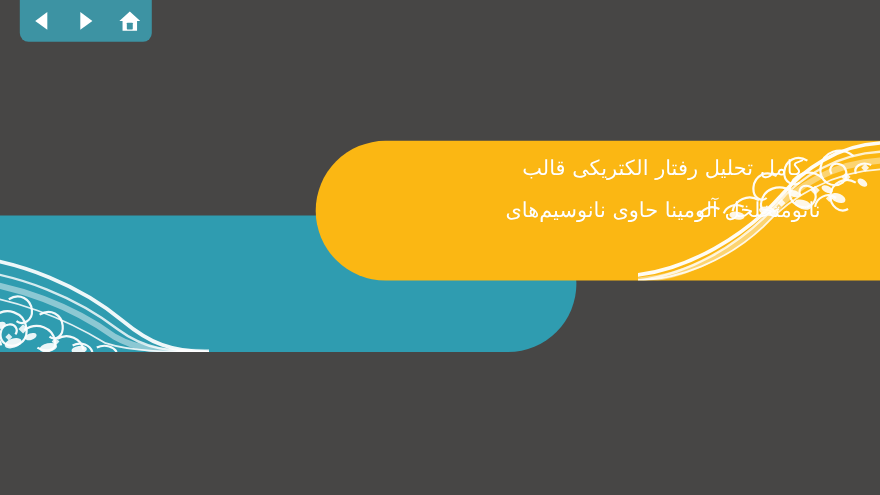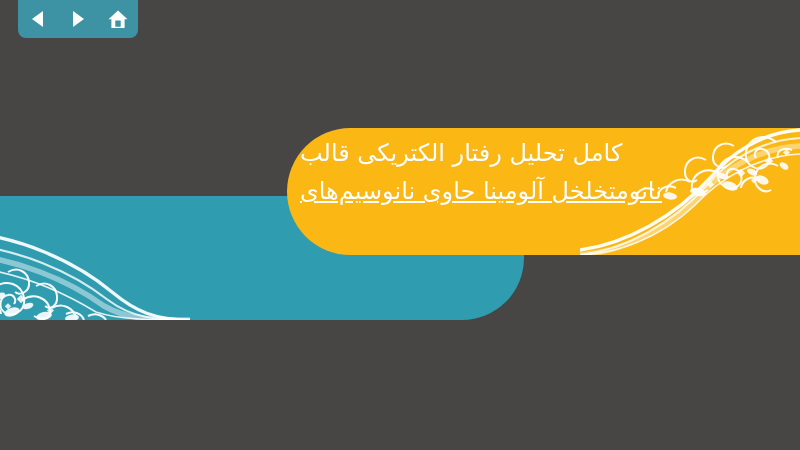--- a/index.html
+++ b/index.html
@@ -92,31 +92,31 @@
     pointer-events: none;
   }
 
   
   #title-block {
     position: absolute;
     left: 300px;
     top: 134px;
     width: 430px;
     z-index: 30;
-    text-align: left;
+    text-align: right;
     direction: rtl;
     color: #ffffff;
-    font-size: 24px;
+    font-size: 19px;
     line-height: 38px;
     font-family: "DejaVu Sans", sans-serif;
     white-space: nowrap;
     text-shadow: 0 0 1px rgba(0,0,0,0.07);
   }
   .title-line { display: block; }
-  #title-line-2 { margin-right: -16px; text-decoration: underline; }
+  #title-line-2 { margin-right: -16px; }
 </style>
 </head>
 <body>
 
 <div id="slide">
 
   <div id="navbar">
 
     <button class="nav-btn">
       <span>

